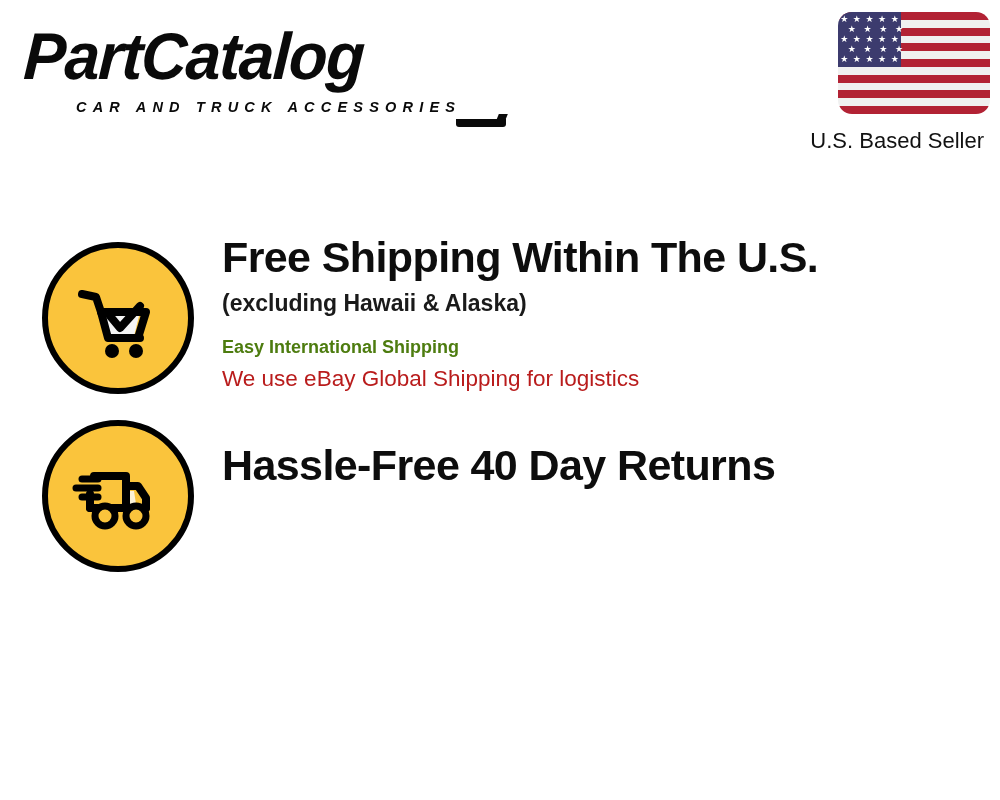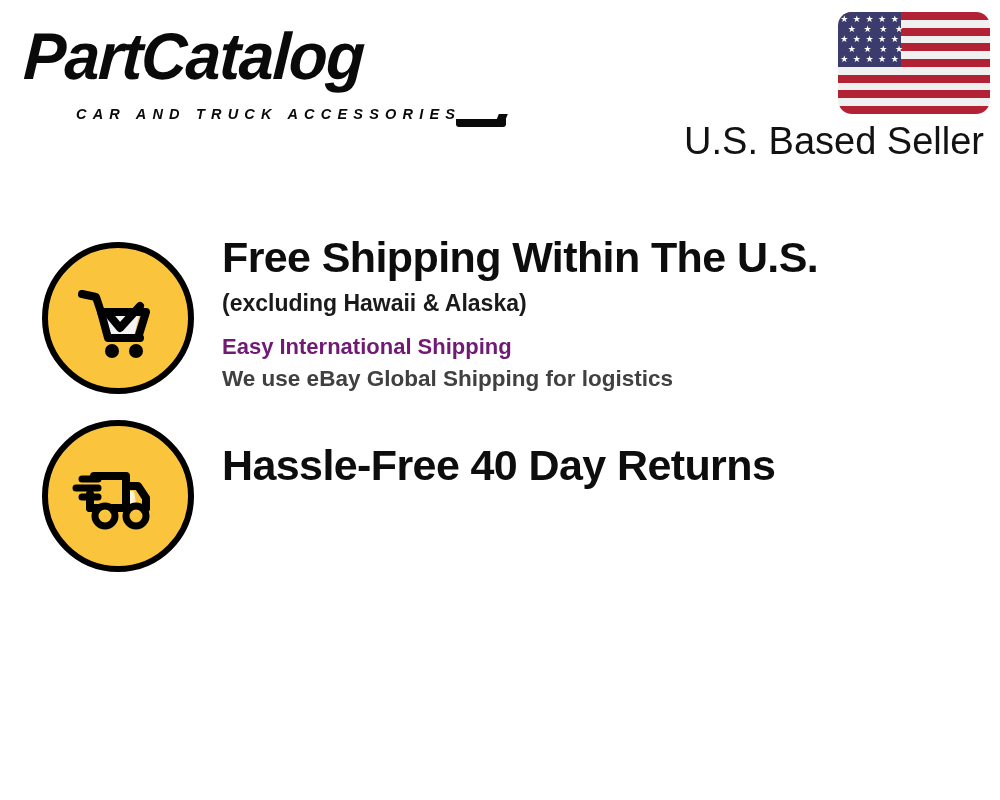--- a/index.html
+++ b/index.html
@@ -42,21 +42,21 @@
     transform-origin: left center;
     white-space: nowrap;
   }
   .logo-tagline {
     font-family: "Liberation Sans", sans-serif;
     font-weight: 700;
     font-style: italic;
     font-size: 14.5px;
     letter-spacing: 6.2px;
     color: #0a0a0a;
-    margin-top: 16px;
+    margin-top: 9px;
     margin-left: 52px;
     white-space: nowrap;
   }
   .logo-swoosh {
     position: absolute;
     left: 432px;
     top: 92px;
     width: 50px;
     height: 13px;
   }
@@ -124,21 +124,21 @@
   .flag .star-row.r0 { top: 3px; }
   .flag .star-row.r1 { top: 13px; }
   .flag .star-row.r2 { top: 23px; }
   .flag .star-row.r3 { top: 33px; }
   .flag .star-row.r4 { top: 43px; }
   .flag .star-row.offset { padding: 0 6px; }
 
   .seller-label {
     font-family: "Liberation Sans", sans-serif;
     font-weight: 400;
-    font-size: 38px;
+    font-size: 22px;
     line-height: 34px;
     color: #121212;
     margin-top: 6px;
     margin-right: 6px;
     white-space: nowrap;
   }
 
   
   .features {
     position: absolute;
@@ -201,32 +201,32 @@
     font-weight: 700;
     font-size: 23px;
     line-height: 30px;
     color: #1a1a1a;
     margin-top: 6px;
     white-space: nowrap;
   }
   .feature-sub-strong {
     font-family: "Liberation Sans", sans-serif;
     font-weight: 700;
-    font-size: 22px;
+    font-size: 18px;
     line-height: 30px;
-    color: #701a75;
+    color: #4d7c0f;
     margin-top: 14px;
     white-space: nowrap;
   }
   .feature-sub-2 {
     font-family: "Liberation Sans", sans-serif;
-    font-weight: 700;
+    font-weight: 400;
     font-size: 22.5px;
     line-height: 30px;
-    color: #404040;
+    color: #b91c1c;
     margin-top: 2px;
     white-space: nowrap;
   }
 </style>
 </head>
 <body>
 
 <div class="header">
 
   <div class="logo-block">

